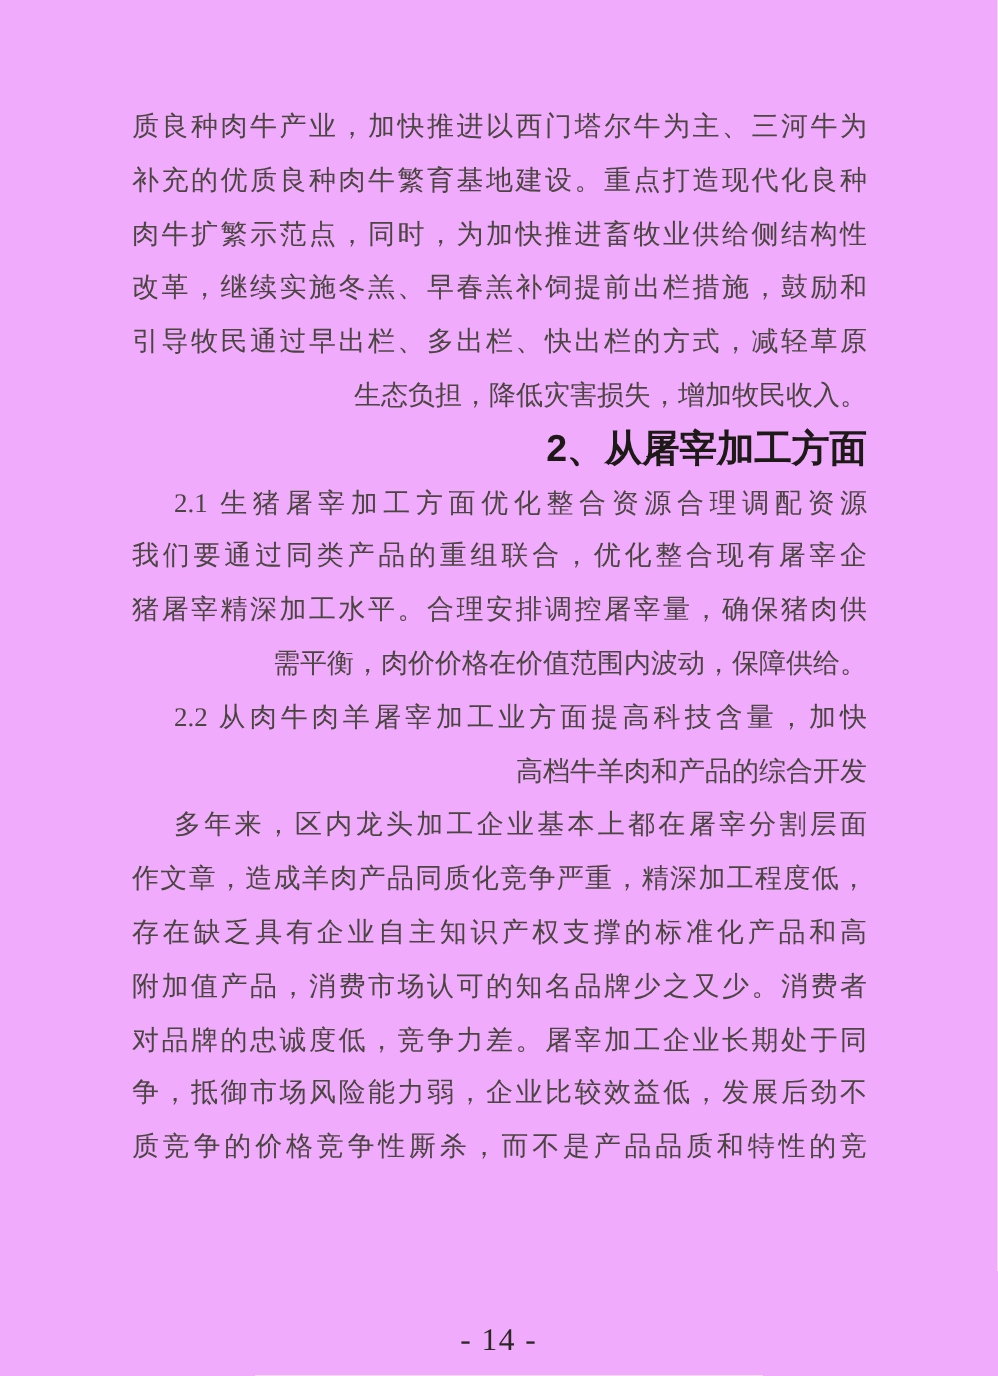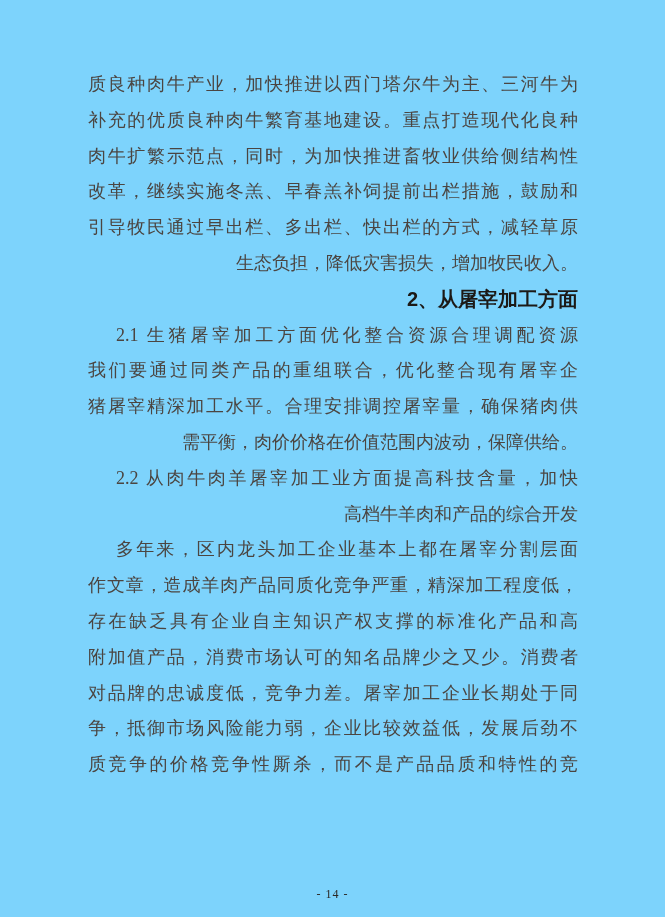--- a/index.html
+++ b/index.html
@@ -5,21 +5,21 @@
 <style>
   html, body {
     margin: 0;
     padding: 0;
     background: #ffffff;
   }
   .page {
     position: relative;
     width: 665px;
     height: 917px;
-    background: #7dd3fc;
+    background: #f0abfc;
     overflow: hidden;
     font-family: "Liberation Serif", serif;
   }
   .text-body {
     position: absolute;
     left: 88px;
     top: 67px;
     width: 490px;
   }
   .line {
@@ -34,38 +34,38 @@
   .line.justify {
     text-align: justify;
     text-align-last: justify;
   }
   .line.indent {
     padding-left: 28px;
   }
   .line.heading {
     font-family: "Liberation Sans", "DejaVu Sans", sans-serif;
     font-weight: bold;
-    font-size: 20px;
+    font-size: 25px;
     color: #1c1916;
   }
   .line.heading.indent {
     padding-left: 38px;
   }
   .footer {
     position: absolute;
     left: 0;
     right: 0;
     top: 882px;
     height: 22px;
     line-height: 22px;
     text-align: center;
   }
   .page-num {
     font-family: "Liberation Serif", serif;
-    font-size: 12px;
+    font-size: 21px;
     color: #2b2724;
     letter-spacing: 1px;
   }
 </style>
 </head>
 <body>
 
 <div class="page">
   <div class="text-body" id="doc-lines">
       <div class="line body justify">质良种肉牛产业，加快推进以西门塔尔牛为主、三河牛为</div>

